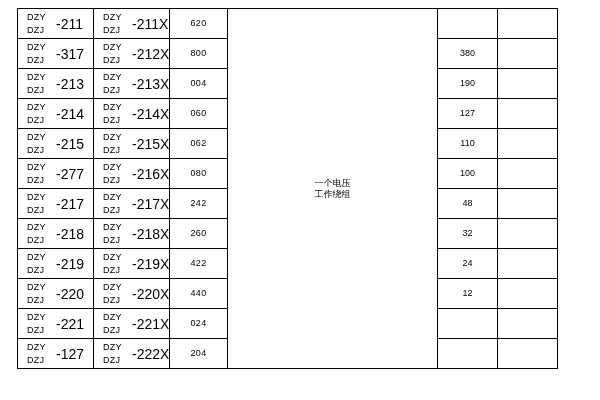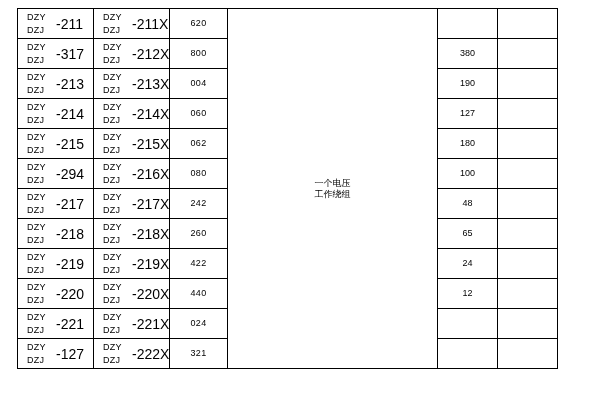--- a/index.html
+++ b/index.html
@@ -278,34 +278,34 @@
               <div class="line">
                   <span class="pre">DZY</span>
                 </div>
               <div class="line">
                   <span class="pre">DZJ</span>
                 </div>
               <span class="suffix">-215X</span>
             </div>
           </td>
           <td class="num-cell">062</td>
-          <td class="val-cell">180</td>
-          <td class="last-cell"></td>
-        </tr>
-
-        <tr class="row">
-          <td>
-            <div class="stack">
-              <div class="line">
-                  <span class="pre">DZY</span>
-                </div>
-              <div class="line">
-                  <span class="pre">DZJ</span>
-                </div>
-              <span class="suffix">-294</span>
+          <td class="val-cell">110</td>
+          <td class="last-cell"></td>
+        </tr>
+
+        <tr class="row">
+          <td>
+            <div class="stack">
+              <div class="line">
+                  <span class="pre">DZY</span>
+                </div>
+              <div class="line">
+                  <span class="pre">DZJ</span>
+                </div>
+              <span class="suffix">-277</span>
             </div>
           </td>
           <td>
             <div class="stack">
               <div class="line">
                   <span class="pre">DZY</span>
                 </div>
               <div class="line">
                   <span class="pre">DZJ</span>
                 </div>
@@ -362,21 +362,21 @@
               <div class="line">
                   <span class="pre">DZY</span>
                 </div>
               <div class="line">
                   <span class="pre">DZJ</span>
                 </div>
               <span class="suffix">-218X</span>
             </div>
           </td>
           <td class="num-cell">260</td>
-          <td class="val-cell">65</td>
+          <td class="val-cell">32</td>
           <td class="last-cell"></td>
         </tr>
 
         <tr class="row">
           <td>
             <div class="stack">
               <div class="line">
                   <span class="pre">DZY</span>
                 </div>
               <div class="line">
@@ -473,21 +473,21 @@
             <div class="stack">
               <div class="line">
                   <span class="pre">DZY</span>
                 </div>
               <div class="line">
                   <span class="pre">DZJ</span>
                 </div>
               <span class="suffix">-222X</span>
             </div>
           </td>
-          <td class="num-cell">321</td>
+          <td class="num-cell">204</td>
           <td class="val-spacer"></td>
           <td class="last-cell"></td>
         </tr>
 
       </tbody>
     </table>
   </div>
 </div>
 
 </body></html>

